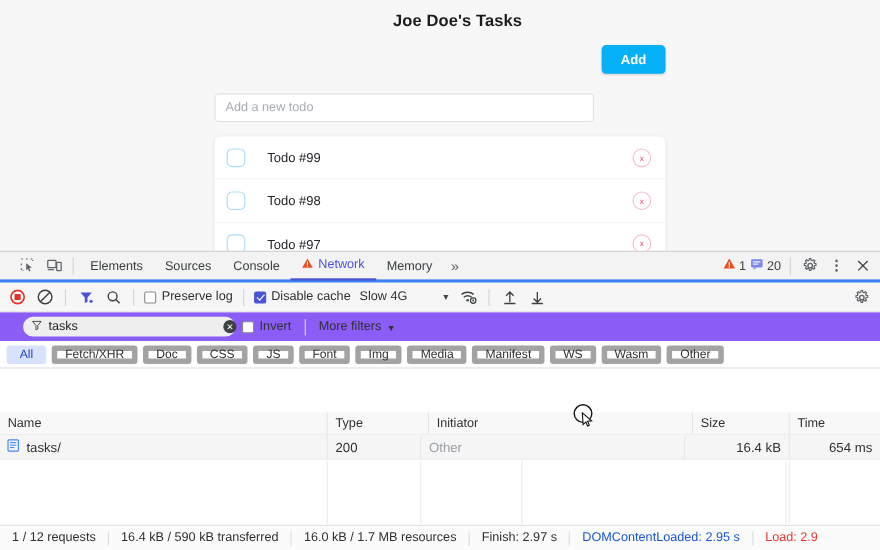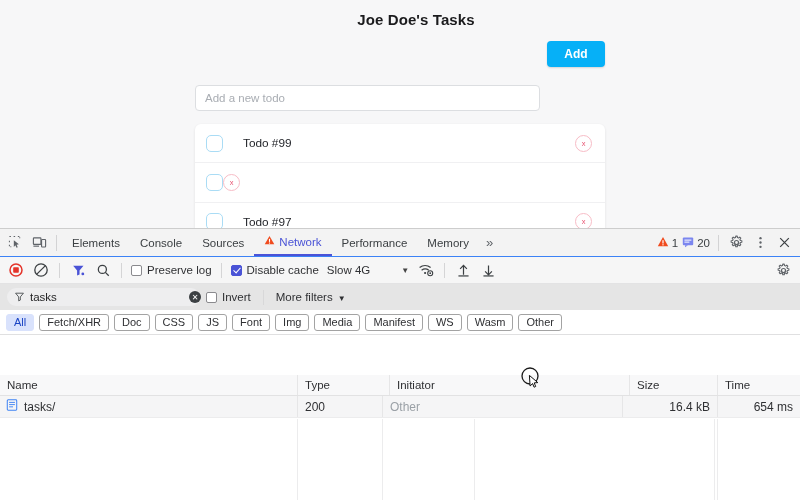--- a/index.html
+++ b/index.html
@@ -110,24 +110,24 @@
     font-size: 11.5px;
     color: #2f3033;
     display: flex;
     flex-direction: column;
   }
 
   
   .dt-tabbar {
     height: 28px;
     background: #f3f3f3;
-    border-bottom: 1px solid #3b82f6;
+    border-bottom: 3px solid #3b82f6;
     display: flex;
     align-items: center;
-    padding: 0 4px 0 3px;
+    padding: 0 4px 0 13px;
     flex: 0 0 auto;
   }
   .dt-icobtn {
     width: 24px; height: 24px;
     display: flex; align-items: center; justify-content: center;
     cursor: pointer; border-radius: 3px;
     flex: 0 0 auto;
   }
   .tabbar-sep {
     width: 1px; height: 16px; background: #d3d3d4; margin: 0 5px;
@@ -197,24 +197,24 @@
   .throttle {
     display: flex; align-items: center; gap: 3px;
     padding: 0 4px; cursor: pointer; white-space: nowrap;
   }
   .throttle-caret { font-size: 8px; color: #444; margin-left: 28px; }
   .tb-spacer { flex: 1; }
 
   
   .dt-filterbar {
     height: 26px;
-    background: #e5e5e5;
+    background: #8b5cf6;
     display: flex;
     align-items: center;
-    padding: 0 6px 0 7px;
+    padding: 0 6px 0 21px;
     gap: 3px;
     flex: 0 0 auto;
   }
   .filter-input-wrap {
     width: 193px; height: 18px;
     background: #eeeeef;
     border-radius: 9px;
     display: flex; align-items: center;
     padding: 0 5px 0 7px;
     gap: 5px;
@@ -240,21 +240,21 @@
     display: flex; align-items: center;
     padding: 0 6px;
     gap: 5px;
     border-bottom: 1px solid #e0e0e1;
     flex: 0 0 auto;
   }
   .chip {
     height: 17px;
     padding: 0 7px;
     border-radius: 3px;
-    border: 1px solid #a3a3a3;
+    border: 5px solid #a3a3a3;
     background: #fff;
     font-size: 11px;
     color: #2f3033;
     display: flex; align-items: center;
     cursor: pointer;
     white-space: nowrap;
   }
   .chip.selected {
     background: #d9e2fc;
     border-color: #d9e2fc;
@@ -342,20 +342,21 @@
   </div>
 
   <div class="todo-list">
     <div class="todo-item">
       <div class="todo-check"></div>
       <div class="todo-label">Todo #99</div>
       <div class="todo-del">x</div>
     </div>
     <div class="todo-item">
       <div class="todo-check"></div>
+      <div class="todo-label">Todo #98</div>
       <div class="todo-del">x</div>
     </div>
     <div class="todo-item">
       <div class="todo-check"></div>
       <div class="todo-label">Todo #97</div>
       <div class="todo-del">x</div>
     </div>
     <div class="todo-item">
       <div class="todo-check"></div>
       <div class="todo-label">Todo #96</div>
@@ -379,37 +380,34 @@
         <rect x="10.2" y="4.8" width="4.3" height="8" rx="0.7" fill="none" stroke="#5f6368" stroke-width="1.2"></rect>
         <rect x="1.5" y="11.3" width="6" height="1.2" fill="#5f6368"></rect>
       </svg>
     </div>
     <div class="tabbar-sep"></div>
 
     <div class="dt-tab">
       <span>Elements</span>
     </div>
     <div class="dt-tab">
+      <span>Sources</span>
+    </div>
+    <div class="dt-tab">
       <span>Console</span>
-    </div>
-    <div class="dt-tab">
-      <span>Sources</span>
     </div>
     <div class="dt-tab active">
       <span>
         <svg width="11" height="11" viewBox="0 0 12 12">
             <path d="M6 1l5.2 9.2H.8z" fill="#f04b1e"></path>
             <rect x="5.4" y="4.2" width="1.2" height="3.3" fill="#fff"></rect>
             <rect x="5.4" y="8.2" width="1.2" height="1.2" fill="#fff"></rect>
           </svg>
       </span>
       <span>Network</span>
-    </div>
-    <div class="dt-tab">
-      <span>Performance</span>
     </div>
     <div class="dt-tab">
       <span>Memory</span>
     </div>
     <div class="dt-tab-more">»</div>
 
     <div class="tab-spacer"></div>
 
     <div class="badge-group">
       <div class="badge-item">
@@ -594,20 +592,33 @@
         <div class="c-name"></div>
         <div class="c-status"></div>
         <div class="c-type"></div>
         <div class="c-init"></div>
         <div class="c-size"></div>
         <div class="c-time" style="border-right:none"></div>
       </div>
     </div>
   </div>
 
+  <div class="dt-status">
+    <div class="st-item">1 / 12 requests</div>
+    <div class="st-sep"></div>
+    <div class="st-item">16.4 kB / 590 kB transferred</div>
+    <div class="st-sep"></div>
+    <div class="st-item">16.0 kB / 1.7 MB resources</div>
+    <div class="st-sep"></div>
+    <div class="st-item">Finish: 2.97 s</div>
+    <div class="st-sep"></div>
+    <div class="st-item st-blue">DOMContentLoaded: 2.95 s</div>
+    <div class="st-sep"></div>
+    <div class="st-item st-red">Load: 2.9</div>
+  </div>
 </div>
 
 <div class="cursor-marker">
   <svg width="26" height="26" viewBox="0 0 26 26">
     <circle cx="11" cy="10" r="8" fill="none" stroke="#1a1a1a" stroke-width="1.3"></circle>
     <path d="M10.4 9.4l8.4 7.2-3.6.3 1.5 3.6-1.6.7-1.5-3.6-2.5 2.4z" fill="#fff" stroke="#111" stroke-width="1"></path>
   </svg>
 </div>
 
 </body></html>

